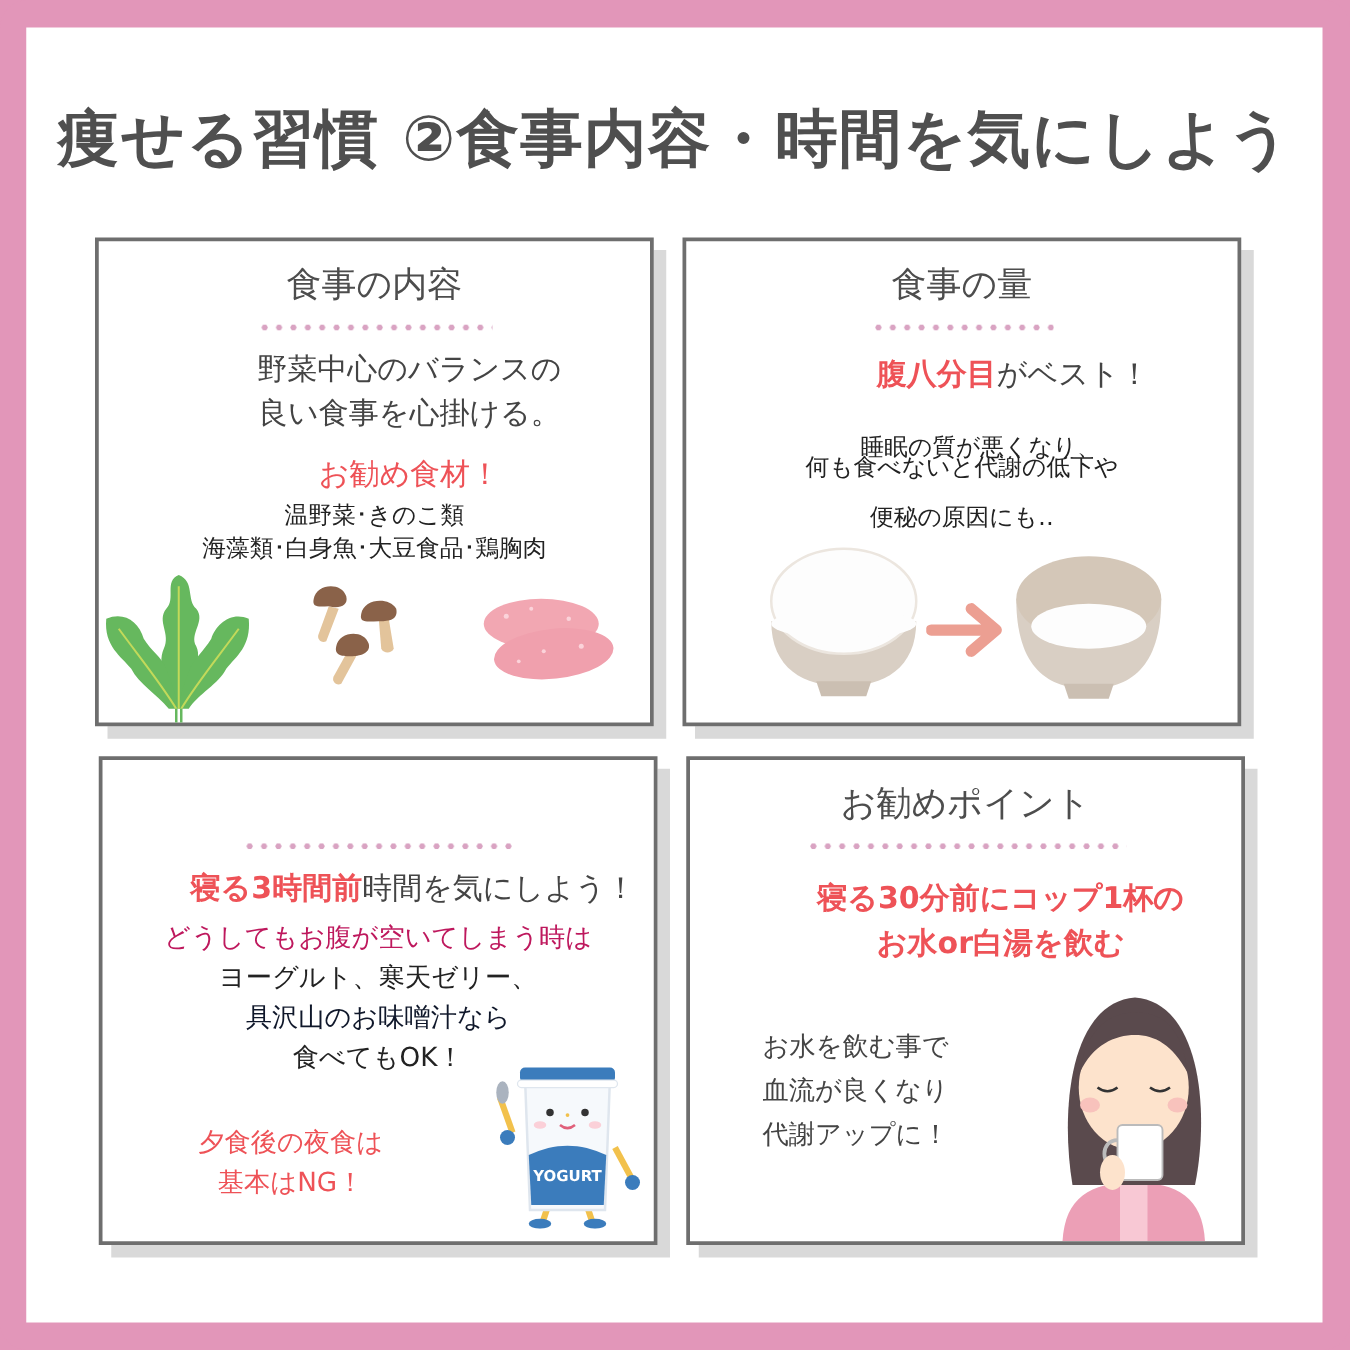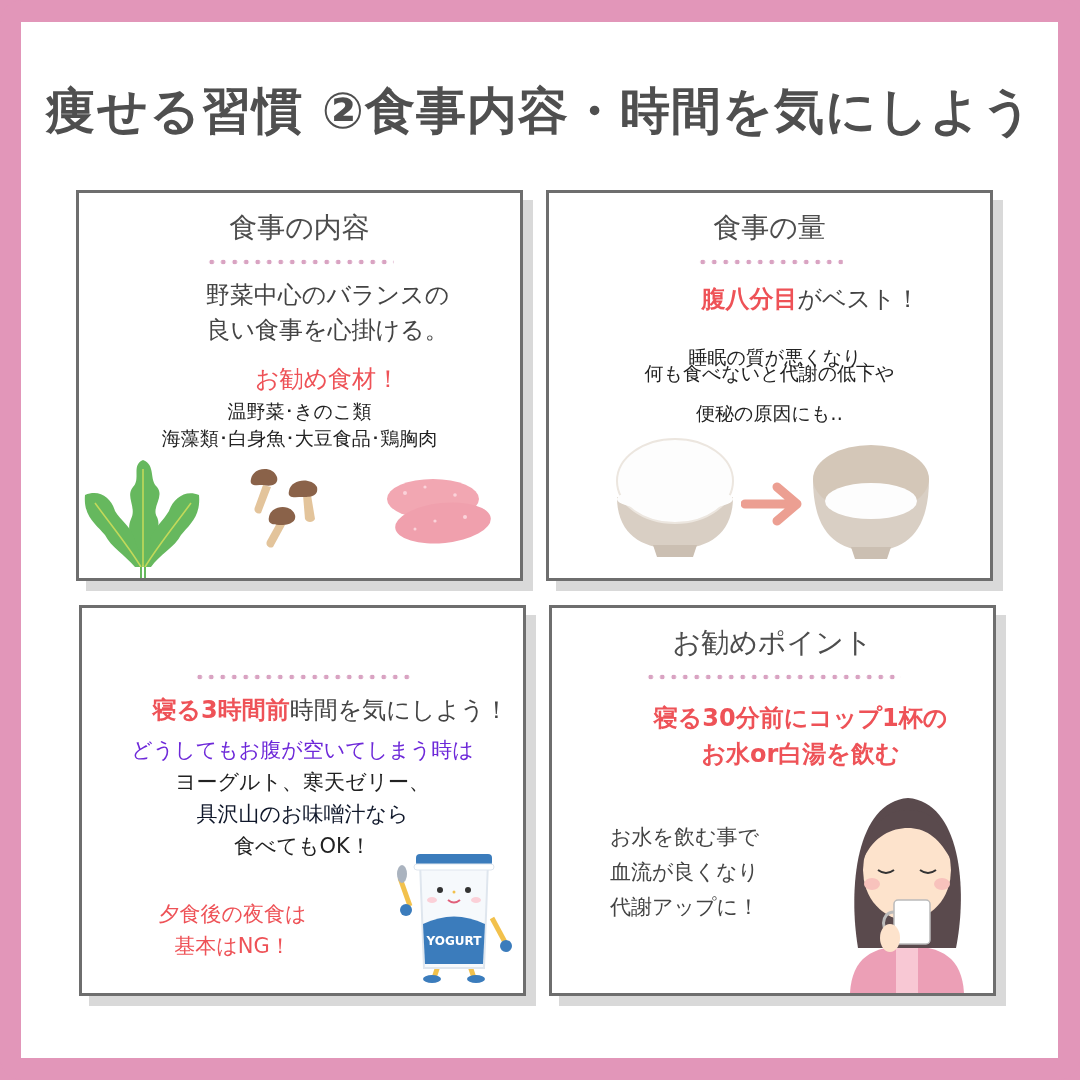--- a/index.html
+++ b/index.html
@@ -123,21 +123,21 @@
     <ellipse cx="62" cy="62" rx="46" ry="18" fill="#fdfdfd"></ellipse>
     <path d="M42 108 L82 108 L78 120 L46 120Z" fill="#cbbfb2"></path>
   </svg>
 </section>
 
 <section class="card" style="left:79px; top:605px;">
   <div class="dots" style="width:218px;"></div>
   <div class="line big" style="top:86px;">
     <span class="red" style="font-weight:bold;">寝る3時間前</span><span>時間を気にしよう！</span>
   </div>
-  <div class="line mid" style="top:128px; color:#6d28d9;">どうしてもお腹が空いてしまう時は</div>
+  <div class="line mid" style="top:128px; color:#be185d;">どうしてもお腹が空いてしまう時は</div>
   <div class="line mid" style="top:160px; color:#222;">ヨーグルト、寒天ゼリー、</div>
   <div class="line mid" style="top:192px; color:#0f172a;">具沢山のお味噌汁なら</div>
   <div class="line mid" style="top:224px; color:#222;">食べてもOK！</div>
   <div class="line mid red" style="top:292px; left:-70px;">夕食後の夜食は</div>
   <div class="line mid red" style="top:324px; left:-70px;">基本はNG！</div>
 
   <div class="ill" style="left:312px; top:240px; width:120px; height:135px;">
     <svg width="120" height="135" viewBox="0 0 120 135" style="position:absolute;left:0;top:0;">
       <path d="M16 58 L6 30" stroke="#f2c14c" stroke-width="5"></path>
       <ellipse cx="8" cy="26" rx="5" ry="9" fill="#aab3bf"></ellipse>

